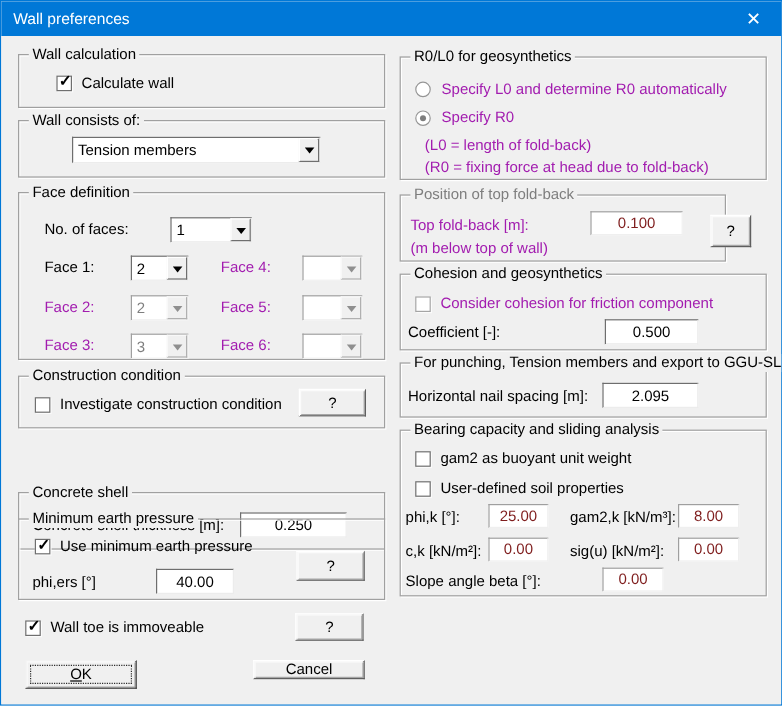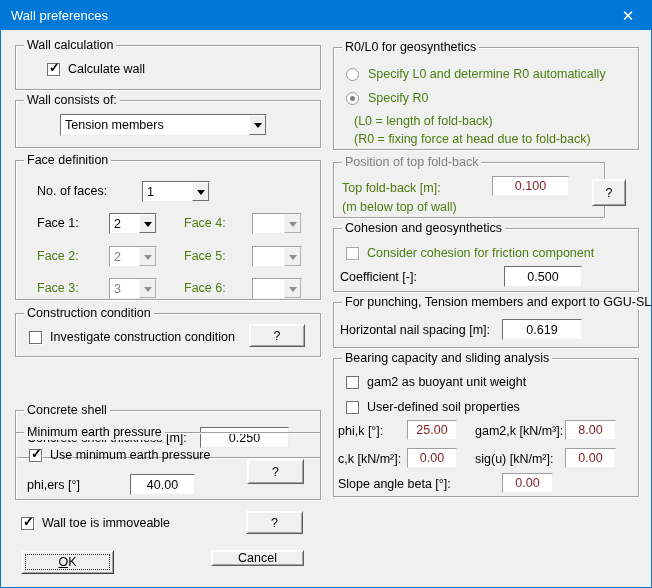--- a/index.html
+++ b/index.html
@@ -9,21 +9,21 @@
   .titlebar { position:absolute; top:0; left:0; right:0; height:29px; background:#0078d7; color:#fff; display:flex; align-items:center; }
   .titlebar .title { margin-left:10px; font-size:13px; }
   .closebtn { position:absolute; top:0; right:0; width:46px; height:29px; display:flex; align-items:center; justify-content:center; color:#fff; font-size:15px; cursor:default; }
   .client { position:absolute; top:29px; left:0; right:0; bottom:0; background:#f0f0f0; }
 
   .group { position:absolute; border:1px solid #a0a0a0; box-shadow: inset 1px 1px 0 #ffffff, 1px 1px 0 #ffffff; }
   .gtitle { position:absolute; top:-8px; left:8px; background:#f0f0f0; padding:0 3px; line-height:15px; white-space:nowrap; }
   .gtitle.dis { color:#7e7e7e; }
 
   .lbl { position:absolute; white-space:nowrap; }
-  .dis { color:#4d7c0f; }
+  .dis { color:#a21caf; }
 
   .cbrow { position:absolute; display:flex; align-items:center; gap:8px; }
   .cbox { position:relative; width:13px; height:13px; background:#fff; border:1px solid #6f6f6f; box-shadow: 1px 1px 0 #fbfbfb; flex:0 0 13px; }
   .cbox.disbox { border-color:#a5a5a5; }
   .cbox .mark { position:absolute; top:-4px; left:1px; font-size:13px; font-weight:bold; line-height:16px; color:#000; }
 
   .rrow { position:absolute; display:flex; align-items:center; gap:9px; }
   .rad { position:relative; width:13px; height:13px; border-radius:50%; background:#fff; border:1px solid #969696; flex:0 0 13px; }
   .rad .dot { position:absolute; inset:3px; border-radius:50%; background:#7e7e7e; }
 
@@ -216,21 +216,21 @@
         <span class="cbox disbox"></span>
         <span>Consider cohesion for friction component</span>
       </div>
       <span class="lbl" style="left:6px; top:41px;">Coefficient [-]:</span>
       <div class="edit" style="left:170px; top:37px; width:78px; height:21px;">0.500</div>
     </div>
 
     <div class="group" style="left:332px; top:272px; width:306px; height:46px;">
       <span class="gtitle">For punching, Tension members and export to GGU-SLAB</span>
       <span class="lbl" style="left:6px; top:20px;">Horizontal nail spacing [m]:</span>
-      <div class="edit" style="left:168px; top:16px; width:80px; height:21px;">0.619</div>
+      <div class="edit" style="left:168px; top:16px; width:80px; height:21px;">2.095</div>
     </div>
 
     <div class="group" style="left:332px; top:328px; width:306px; height:139px;">
       <span class="gtitle">Bearing capacity and sliding analysis</span>
       <div class="cbrow" style="left:12px; top:16px;">
         <span class="cbox"></span>
         <span>gam2 as buoyant unit weight</span>
       </div>
       <div class="cbrow" style="left:12px; top:41px;">
         <span class="cbox"></span>

